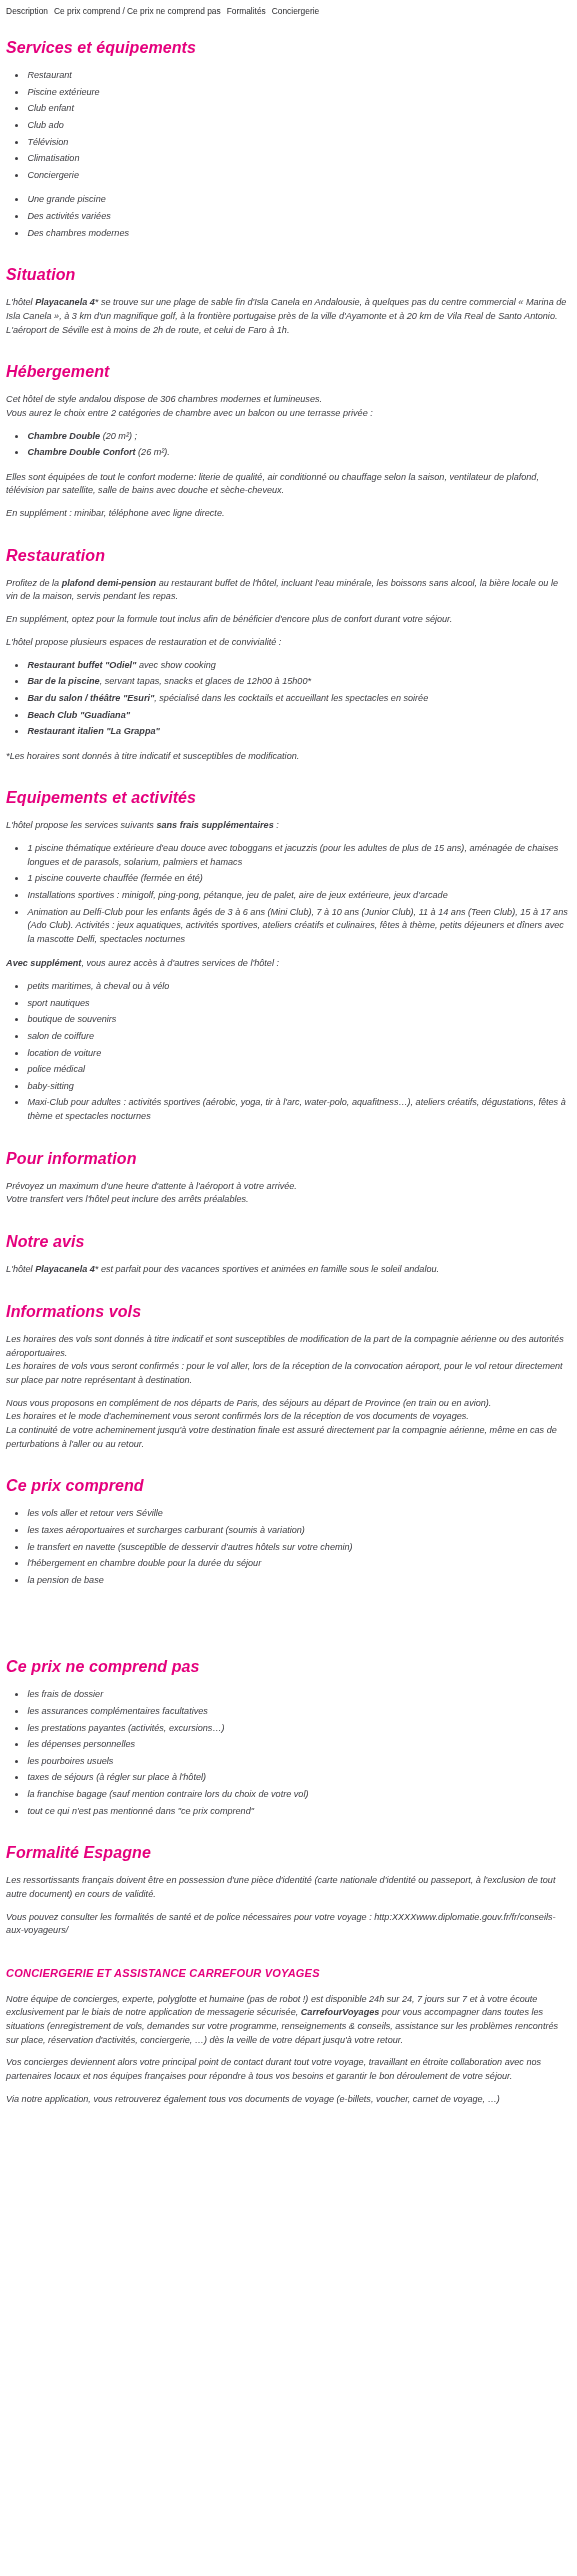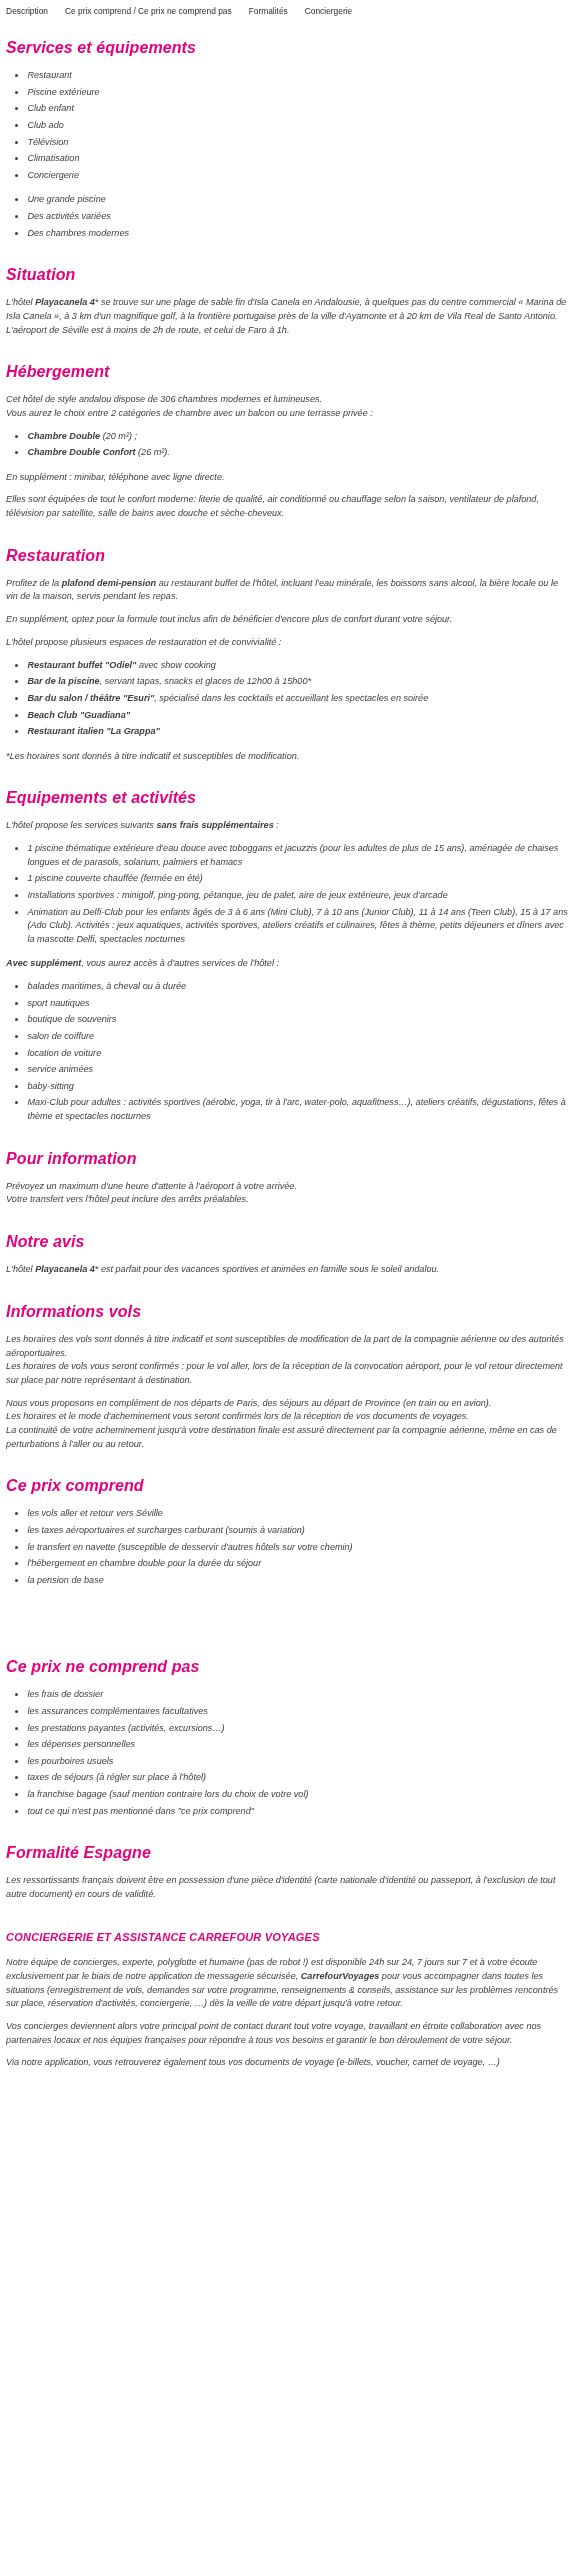--- a/index.html
+++ b/index.html
@@ -5,21 +5,21 @@
   :root { --accent:#e5007d; --text:#3d3d42; }
   html,body { margin:0; padding:0; background:#ffffff; }
   body {
     width:578px; min-height:2576px;
     font-family:"Liberation Sans","DejaVu Sans",sans-serif;
     color:var(--text);
   }
   .page { padding:4.6px 9.1px 46px 6.1px; box-sizing:border-box; }
 
   .tab-bar {
-    display:flex; gap:17px; align-items:baseline;
+    display:flex; gap:6px; align-items:baseline;
     font-size:8.4px; color:#2b2b2e; font-style:normal;
     padding:1.5px 0 3px 0;
   }
   .tab { cursor:pointer; text-decoration:none; color:#2b2b2e; white-space:nowrap; }
 
   .content { font-style:italic; font-size:9.1px; line-height:1.5; }
 
   .content h2 {
     color:var(--accent);
     font-size:16px; font-weight:bold; font-style:italic;
@@ -69,22 +69,22 @@
         <li>Des chambres modernes</li>
       </ul>
       <h2>Situation</h2>
       <p>L'hôtel <strong>Playacanela 4</strong>* se trouve sur une plage de sable fin d'Isla Canela en Andalousie, à quelques pas du centre commercial « Marina de Isla Canela », à 3 km d'un magnifique golf, à la frontière portugaise près de la ville d'Ayamonte et à 20 km de Vila Real de Santo Antonio. L'aéroport de Séville est à moins de 2h de route, et celui de Faro à 1h.</p>
       <h2>Hébergement</h2>
       <p>Cet hôtel de style andalou dispose de 306 chambres modernes et lumineuses.<br>Vous aurez le choix entre 2 catégories de chambre avec un balcon ou une terrasse privée :</p>
       <ul>
         <li><strong>Chambre Double</strong> (20 m²) ;</li>
         <li><strong>Chambre Double Confort</strong> (26 m²).</li>
       </ul>
+      <p>Elles sont équipées de tout le confort moderne: literie de qualité, air conditionné ou chauffage selon la saison, ventilateur de plafond, télévision par satellite, salle de bains avec douche et sèche-cheveux.</p>
       <p>En supplément : minibar, téléphone avec ligne directe.</p>
-      <p>Elles sont équipées de tout le confort moderne: literie de qualité, air conditionné ou chauffage selon la saison, ventilateur de plafond, télévision par satellite, salle de bains avec douche et sèche-cheveux.</p>
       <h2>Restauration</h2>
       <p>Profitez de la <strong>plafond demi-pension</strong> au restaurant buffet de l'hôtel, incluant l'eau minérale, les boissons sans alcool, la bière locale ou le vin de la maison, servis pendant les repas.</p>
       <p>En supplément, optez pour la formule tout inclus afin de bénéficier d'encore plus de confort durant votre séjour.</p>
       <p>L'hôtel propose plusieurs espaces de restauration et de convivialité :</p>
       <ul>
         <li><strong>Restaurant buffet "Odiel"</strong> avec show cooking</li>
         <li><strong>Bar de la piscine</strong>, servant tapas, snacks et glaces de 12h00 à 15h00*</li>
         <li><strong>Bar du salon / théâtre "Esuri"</strong>, spécialisé dans les cocktails et accueillant les spectacles en soirée</li>
         <li><strong>Beach Club "Guadiana"</strong></li>
         <li><strong>Restaurant italien "La Grappa"</strong></li>
@@ -93,26 +93,26 @@
       <h2>Equipements et activités</h2>
       <p>L'hôtel propose les services suivants <strong>sans frais supplémentaires</strong> :</p>
       <ul>
         <li>1 piscine thématique extérieure d'eau douce avec toboggans et jacuzzis (pour les adultes de plus de 15 ans), aménagée de chaises longues et de parasols, solarium, palmiers et hamacs</li>
         <li>1 piscine couverte chauffée (fermée en été)</li>
         <li>Installations sportives : minigolf, ping-pong, pétanque, jeu de palet, aire de jeux extérieure, jeux d'arcade</li>
         <li>Animation au Delfi-Club pour les enfants âgés de 3 à 6 ans (Mini Club), 7 à 10 ans (Junior Club), 11 à 14 ans (Teen Club), 15 à 17 ans (Ado Club). Activités : jeux aquatiques, activités sportives, ateliers créatifs et culinaires, fêtes à thème, petits déjeuners et dîners avec la mascotte Delfi, spectacles nocturnes</li>
       </ul>
       <p><strong>Avec supplément</strong>, vous aurez accès à d'autres services de l'hôtel :</p>
       <ul>
-        <li>balades maritimes, à cheval ou à durée</li>
+        <li>petits maritimes, à cheval ou à vélo</li>
         <li>sport nautiques</li>
         <li>boutique de souvenirs</li>
         <li>salon de coiffure</li>
         <li>location de voiture</li>
-        <li>service animées</li>
+        <li>police médical</li>
         <li>baby-sitting</li>
         <li>Maxi-Club pour adultes : activités sportives (aérobic, yoga, tir à l'arc, water-polo, aquafitness…), ateliers créatifs, dégustations, fêtes à thème et spectacles nocturnes</li>
       </ul>
       <h2>Pour information</h2>
       <p>Prévoyez un maximum d'une heure d'attente à l'aéroport à votre arrivée.<br>Votre transfert vers l'hôtel peut inclure des arrêts préalables.</p>
       <h2>Notre avis</h2>
       <p>L'hôtel <strong>Playacanela 4</strong>* est parfait pour des vacances sportives et animées en famille sous le soleil andalou.</p>
       <h2>Informations vols</h2>
       <p>Les horaires des vols sont donnés à titre indicatif et sont susceptibles de modification de la part de la compagnie aérienne ou des autorités aéroportuaires.<br>Les horaires de vols vous seront confirmés : pour le vol aller, lors de la réception de la convocation aéroport, pour le vol retour directement sur place par notre représentant à destination.</p>
       <p>Nous vous proposons en complément de nos départs de Paris, des séjours au départ de Province (en train ou en avion).<br>Les horaires et le mode d'acheminement vous seront confirmés lors de la réception de vos documents de voyages.<br>La continuité de votre acheminement jusqu'à votre destination finale est assuré directement par la compagnie aérienne, même en cas de perturbations à l'aller ou au retour.</p>
@@ -131,19 +131,20 @@
         <li>les assurances complémentaires facultatives</li>
         <li>les prestations payantes (activités, excursions…)</li>
         <li>les dépenses personnelles</li>
         <li>les pourboires usuels</li>
         <li>taxes de séjours (à régler sur place à l'hôtel)</li>
         <li>la franchise bagage (sauf mention contraire lors du choix de votre vol)</li>
         <li>tout ce qui n'est pas mentionné dans "ce prix comprend"</li>
       </ul>
       <h2>Formalité Espagne</h2>
       <p>Les ressortissants français doivent être en possession d'une pièce d'identité (carte nationale d'identité ou passeport, à l'exclusion de tout autre document) en cours de validité.</p>
+      <p>Vous pouvez consulter les formalités de santé et de police nécessaires pour votre voyage : http:XXXXwww.diplomatie.gouv.fr/fr/conseils-aux-voyageurs/</p>
       <h1>CONCIERGERIE ET ASSISTANCE CARREFOUR VOYAGES</h1>
       <p>Notre équipe de concierges, experte, polyglotte et humaine (pas de robot !) est disponible 24h sur 24, 7 jours sur 7 et à votre écoute exclusivement par le biais de notre application de messagerie sécurisée, <strong>CarrefourVoyages</strong> pour vous accompagner dans toutes les situations (enregistrement de vols, demandes sur votre programme, renseignements &amp; conseils, assistance sur les problèmes rencontrés sur place, réservation d'activités, conciergerie, …) dès la veille de votre départ jusqu'à votre retour.</p>
       <p>Vos concierges deviennent alors votre principal point de contact durant tout votre voyage, travaillant en étroite collaboration avec nos partenaires locaux et nos équipes françaises pour répondre à tous vos besoins et garantir le bon déroulement de votre séjour.</p>
       <p>Via notre application, vous retrouverez également tous vos documents de voyage (e-billets, voucher, carnet de voyage, …)</p>
     </main>
 </div>
 
 
 </body></html>

